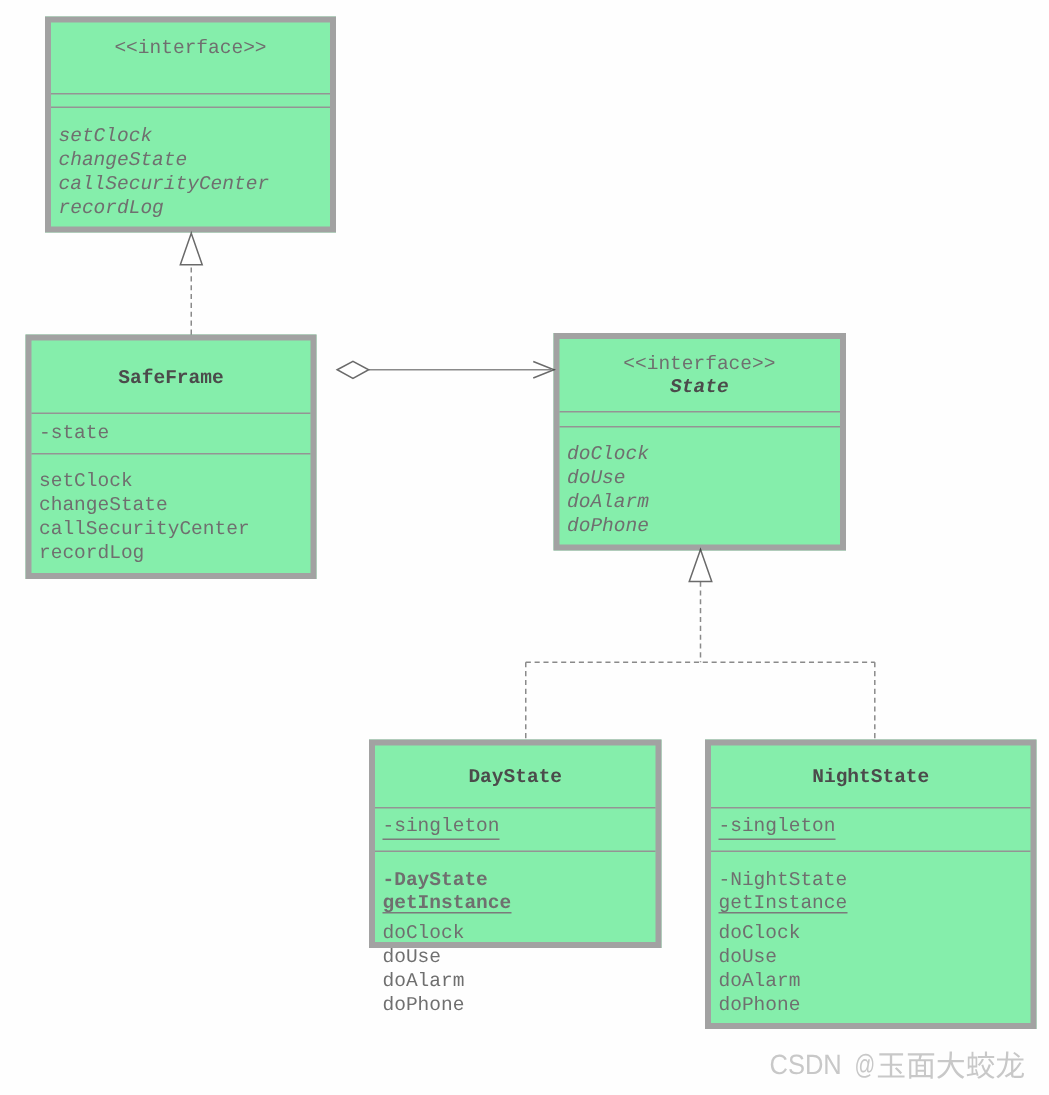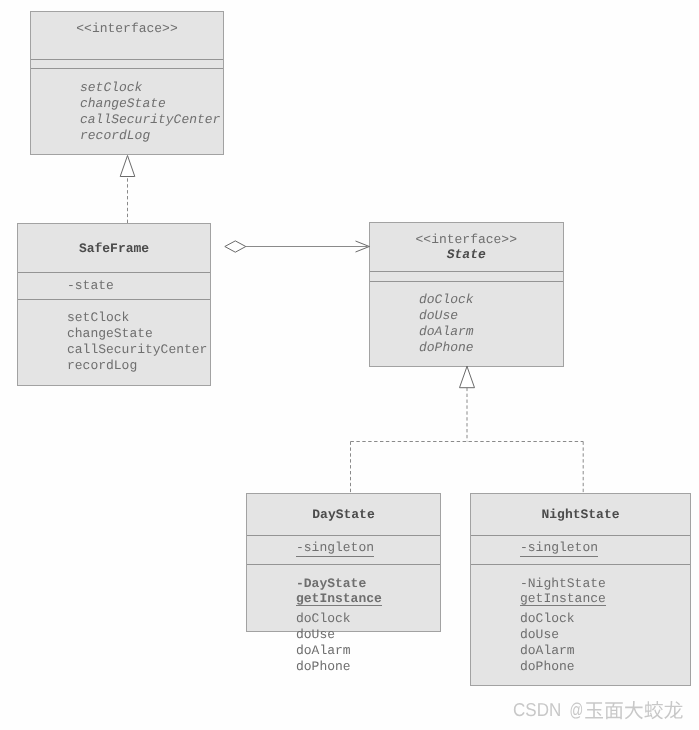--- a/index.html
+++ b/index.html
@@ -1,29 +1,29 @@
 <!DOCTYPE html>
 <html><head>
 <meta charset="utf-8">
 <style>
   html,body{margin:0;padding:0;}
   body{width:699px;height:730px;background:#fefefe;position:relative;overflow:hidden;
        font-family:"Liberation Mono",monospace;
        -webkit-font-smoothing:antialiased;text-rendering:geometricPrecision;}
   .canvas{position:absolute;left:0;top:0;width:699px;height:730px;
           background:#fefefe;isolation:isolate;}
-  .cls{position:absolute;box-sizing:border-box;border:1px solid #a3a3a3;background:#e5e5e5;
+  .cls{position:absolute;box-sizing:border-box;border:4px solid #a3a3a3;background:#86efac;
        mix-blend-mode:multiply;}
   .hdr{position:absolute;left:0;right:0;text-align:center;}
   .stereo{font-size:13px;color:#6f6f6f;line-height:15px;}
   .cname{font-size:13px;font-weight:bold;color:#4b4b4b;line-height:16px;}
   .cname.it{font-style:italic;}
   .sep{position:absolute;left:0;right:0;height:0;border-top:1px solid #959595;}
   .rows{position:absolute;left:5px;font-size:13px;color:#6f6f6f;line-height:16px;}
-  .rows>div{white-space:pre;margin-left:44px;}
+  .rows>div{white-space:pre;}
   .rows.it{font-style:italic;}
   .u{display:inline-block;position:relative;}
   .u::after{content:"";position:absolute;left:0;right:0;bottom:-1px;
             border-bottom:1px solid #7b7b7b;}
   .u.u2::after{bottom:0px;}
   .lines{position:absolute;left:0;top:0;width:699px;height:730px;overflow:visible;}
   .wm{position:absolute;left:512.9px;top:696px;mix-blend-mode:multiply;}
 </style>
 </head>
 <body>

